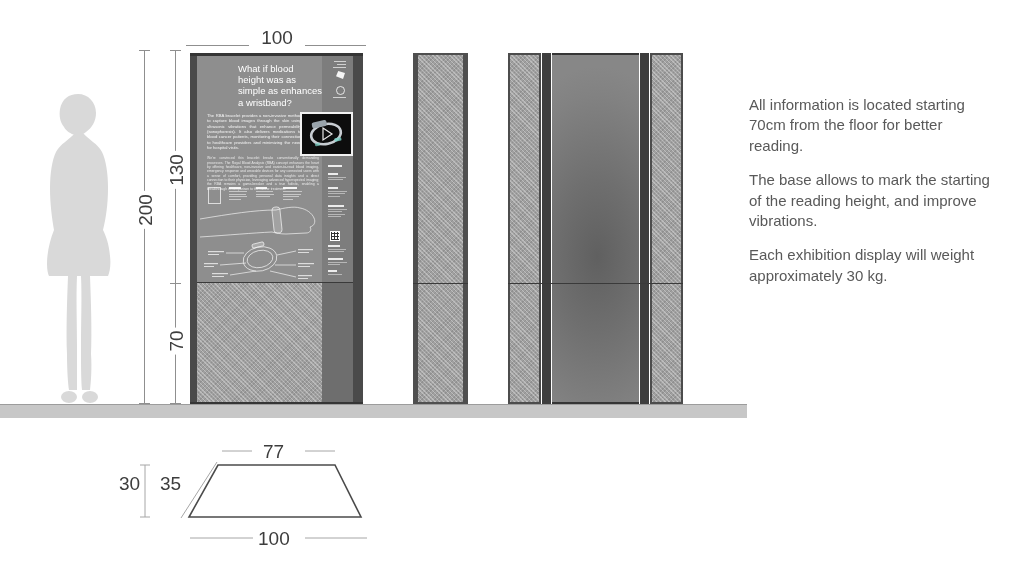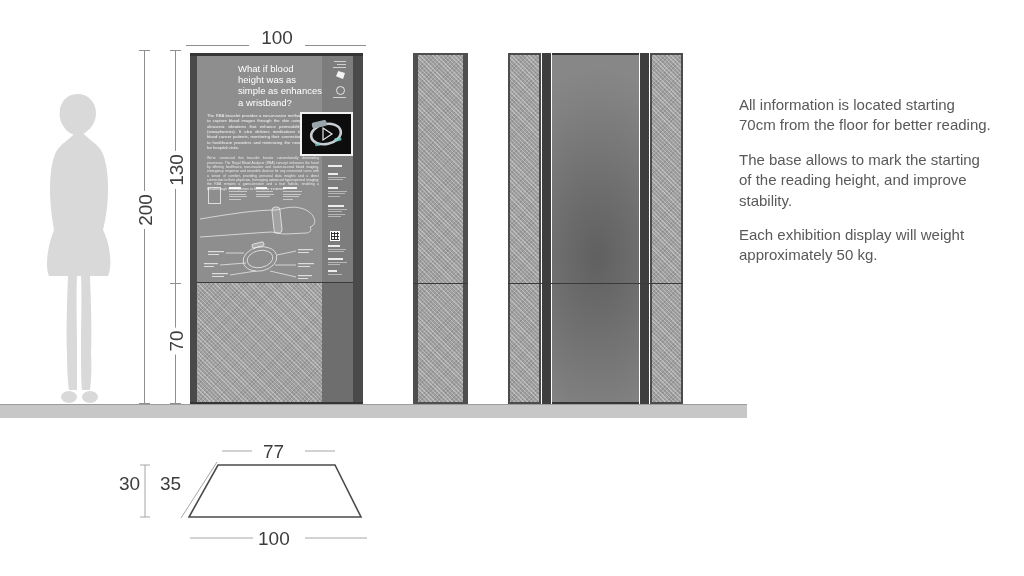--- a/index.html
+++ b/index.html
@@ -82,21 +82,21 @@
   .back-view{position:absolute;left:508px;top:53px;width:175px;height:351px;}
   .bv-mesh{position:absolute;top:0;width:33px;height:351px;box-sizing:border-box;border:2px solid #4c4c4c;}
   .bv-bar{position:absolute;top:0;width:9px;height:351px;background:#3e3e3e;}
   .bv-center{position:absolute;left:44px;top:0;width:87px;height:351px;
      background:radial-gradient(110px 190px at 52% 58%, #606060 0%, #6f6f6f 40%, #828282 85%, #878787 100%);
      border-top:2px solid #353535;border-bottom:2px solid #353535;box-sizing:border-box;}
 
   
   .notes{position:absolute;left:736px;top:95px;width:256px;color:#595959;
          font-size:15px;line-height:1.36;}
-  .notes p{margin:0 0 14px 3px;}
+  .notes p{margin:0 0 14px 13px;}
 
   
   .plan-label{position:absolute;color:#3d3d3d;font-size:19px;line-height:1;white-space:nowrap;}
 </style>
 </head>
 <body>
 
 <div id="stage">
 
   <svg class="abs" style="left:44px;top:92px;" width="70" height="313" viewBox="0 0 70 313">
@@ -272,22 +272,22 @@
     <div class="bv-mesh mesh" style="left:0;"></div>
     <div class="bv-bar" style="left:34px;"></div>
     <div class="bv-center"></div>
     <div class="bv-bar" style="left:132px;"></div>
     <div class="bv-mesh mesh" style="left:142px;"></div>
     <div class="seam" style="left:0;top:230px;width:175px;"></div>
   </div>
 
   <div class="notes">
     <p>All information is located starting 70cm from the floor for better reading.</p>
-    <p>The base allows to mark the starting of the reading height, and improve stability.</p>
-    <p>Each exhibition display will weight approximately 50 kg.</p>
+    <p>The base allows to mark the starting of the reading height, and improve vibrations.</p>
+    <p>Each exhibition display will weight approximately 30 kg.</p>
   </div>
 
   <svg class="abs" style="left:105px;top:437px;" width="280" height="115" viewBox="0 0 280 115">
     <g stroke="#a6a6a6" stroke-width="1" fill="none">
       <line x1="117" y1="14" x2="147" y2="14"></line>
       <line x1="200" y1="14" x2="230" y2="14"></line>
       <line x1="85" y1="101" x2="148" y2="101"></line>
       <line x1="200" y1="101" x2="262" y2="101"></line>
       <line x1="112" y1="25" x2="76" y2="81"></line>
       <line x1="40" y1="28" x2="40" y2="80"></line>

